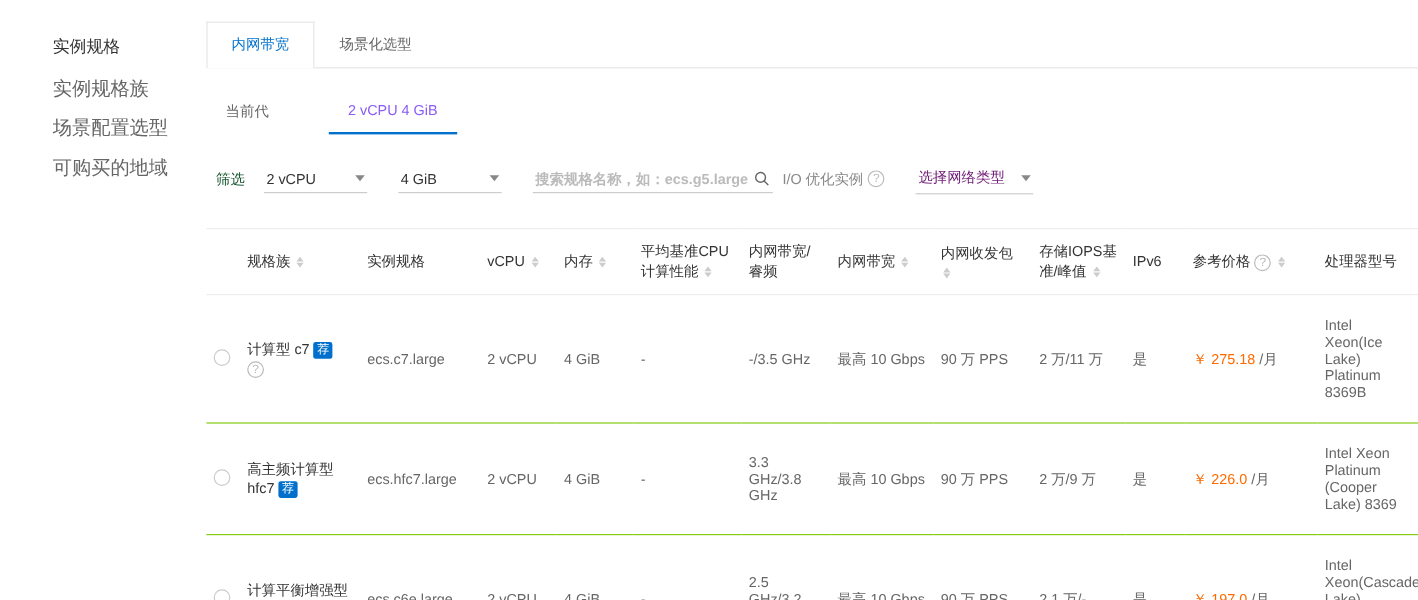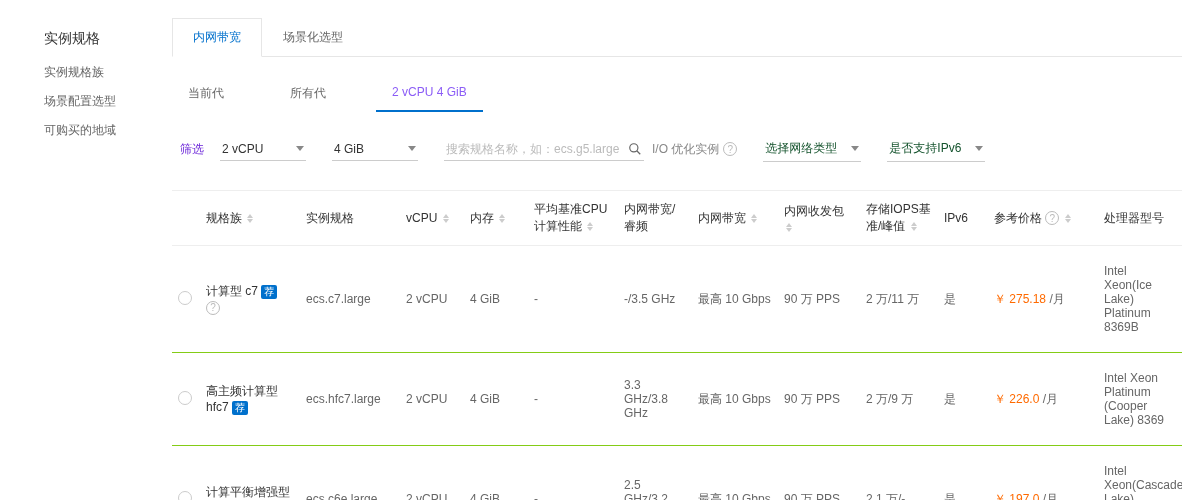--- a/index.html
+++ b/index.html
@@ -1,38 +1,38 @@
 <!DOCTYPE html>
 <html><head>
 <meta charset="utf-8">
 <style>
 * { box-sizing: border-box; margin: 0; padding: 0; }
 body { font-family: -apple-system, "Microsoft YaHei", "PingFang SC", sans-serif; font-size: 12px; color: #333; background: #fff; width: 1182px; }
 .page { display: flex; }
 .sidebar { width: 172px; padding: 30px 0 0 44px; }
 .sidebar-title { font-size: 14px; color: #333; margin-bottom: 16px; }
-.sidebar-item { font-size: 12px; color: #666; margin-bottom: 12px; cursor: pointer; }
+.sidebar-item { font-size: 16px; color: #666; margin-bottom: 12px; cursor: pointer; }
 .main { flex: 1; padding: 18px 0 0 0; }
 .tabs-outer { display: flex; border-bottom: 1px solid #e6e6e6; }
 .tab-outer { padding: 10px 20px; font-size: 12px; color: #666; cursor: pointer; border: 1px solid transparent; border-bottom: none; }
 .tab-outer.active { color: #0070cc; border: 1px solid #e6e6e6; border-bottom-color: #fff; margin-bottom: -1px; background: #fff; }
 .tabs-inner { display: flex; margin-top: 20px; gap: 34px; }
 .tab-inner { padding: 8px 16px; font-size: 12px; color: #666; cursor: pointer; border-bottom: 2px solid transparent; }
 .tab-inner.active { color: #8b5cf6; border-bottom-color: #0070cc; }
 .filter-row { display: flex; align-items: center; gap: 8px; margin-top: 24px; padding-left: 8px; }
-.filter-label { color: #6d28d9; margin-right: 8px; }
+.filter-label { color: #14532d; margin-right: 8px; }
 .sel { display: inline-flex; align-items: center; justify-content: space-between; border-bottom: 1px solid #ccc; padding: 4px 2px; min-width: 86px; cursor: pointer; color: #333; }
 .sel .caret { width: 0; height: 0; border-left: 4px solid transparent; border-right: 4px solid transparent; border-top: 5px solid #888; }
 .search-box { display: flex; align-items: center; border-bottom: 1px solid #ccc; padding: 4px 2px; margin-left: 18px; width: 200px; }
-.search-box input { border: none; outline: none; font-size: 12px; flex: 1; color: #333; }
+.search-box input { border: none; outline: none; font-size: 12px; flex: 1; color: #333; font-weight: bold; }
 .search-box input::placeholder { color: #bbb; }
 .icon-search { width: 14px; height: 14px; stroke: #666; fill: none; stroke-width: 2; }
 .filter-extra { display: flex; align-items: center; margin-left: 0; color: #888; gap: 4px; }
 .help { display: inline-flex; width: 14px; height: 14px; border: 1px solid #bbb; border-radius: 50%; align-items: center; justify-content: center; font-size: 10px; color: #bbb; }
-.sel.subtle { color: #14532d; min-width: 98px; }
+.sel.subtle { color: #701a75; min-width: 98px; }
 .table-wrap { margin-top: 28px; }
 table { width: 100%; border-collapse: collapse; table-layout: fixed; }
 th { text-align: left; font-weight: normal; color: #333; font-size: 12px; padding: 10px 6px; border-top: 1px solid #eee; border-bottom: 1px solid #eee; vertical-align: middle; }
 td { padding: 18px 6px; border-bottom: 1px solid #84cc16; color: #666; font-size: 12px; vertical-align: middle; }
 .col-radio { width: 28px; }
 .col-family { width: 100px; }
 .col-spec { width: 100px; }
 .col-vcpu { width: 64px; }
 .col-mem { width: 64px; }
 .col-base { width: 90px; }
@@ -66,21 +66,20 @@
       </div>
   </div>
 
   <div class="main">
     <div class="tabs-outer" id="tabs-outer">
         <div class="tab-outer active">内网带宽</div>
         <div class="tab-outer">场景化选型</div>
       </div>
     <div class="tabs-inner" id="tabs-inner">
         <div class="tab-inner">当前代</div>
-        <div class="tab-inner">所有代</div>
         <div class="tab-inner active">2 vCPU 4 GiB</div>
       </div>
 
     <div class="filter-row">
       <span class="filter-label">筛选</span>
       <span class="sel">
         <span>2 vCPU</span>
         <span class="caret"></span>
       </span>
       <span class="sel" style="margin-left:18px">
@@ -93,24 +92,20 @@
             <circle cx="10" cy="10" r="7"></circle>
             <line x1="15" y1="15" x2="21" y2="21"></line>
           </svg>
       </span>
       <span class="filter-extra">
         <span>I/O 优化实例</span>
         <span class="help">?</span>
       </span>
       <span class="sel subtle" style="margin-left:18px">
         <span>选择网络类型</span>
-        <span class="caret"></span>
-      </span>
-      <span class="sel subtle" style="margin-left:18px">
-        <span>是否支持IPv6</span>
         <span class="caret"></span>
       </span>
     </div>
 
     <div class="table-wrap">
       <table>
         <colgroup>
           <col class="col-radio">
             <col class="col-family">
             <col class="col-spec">

